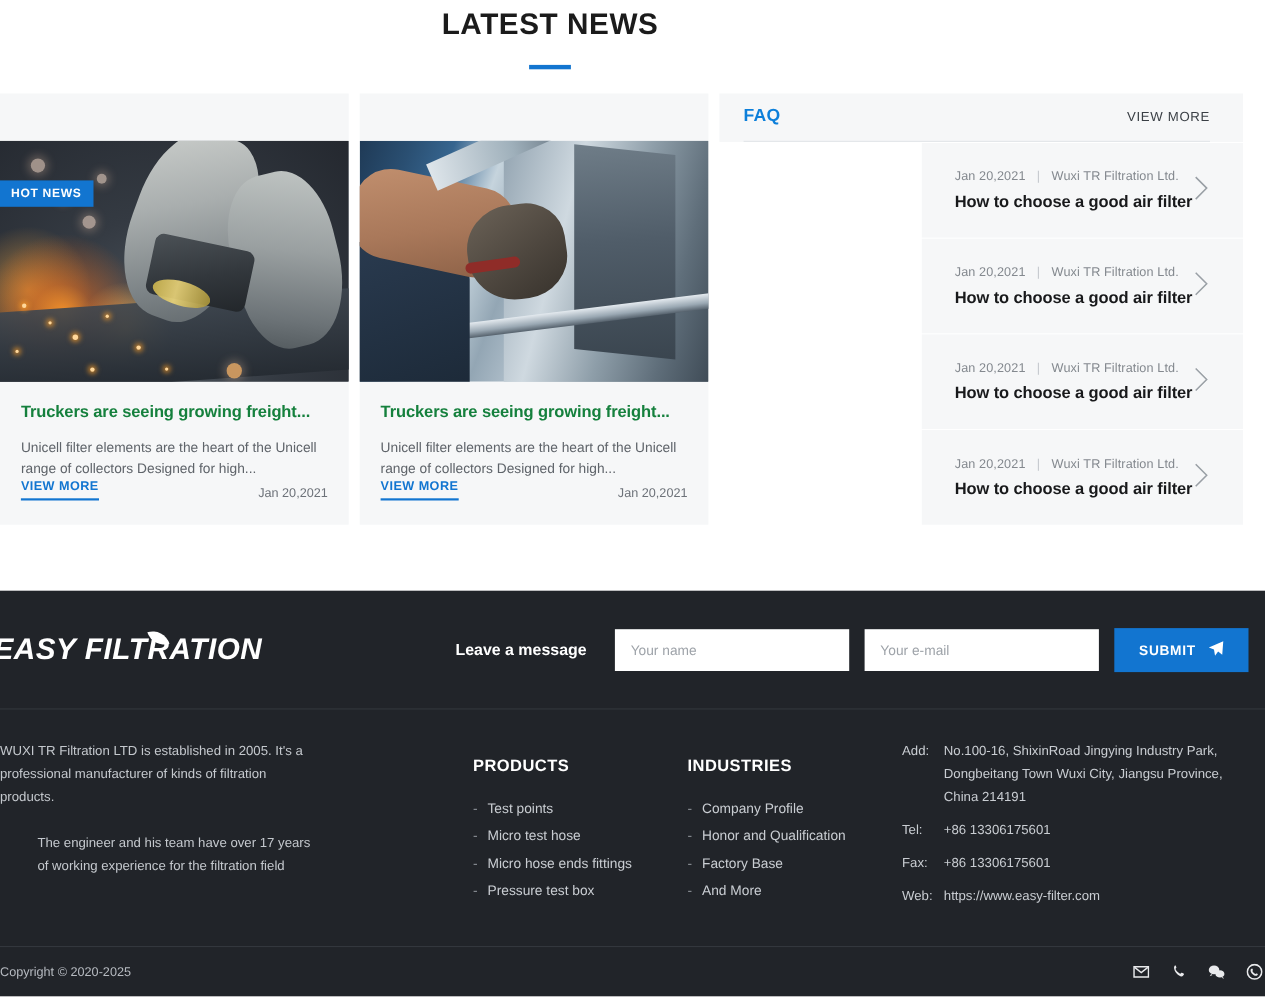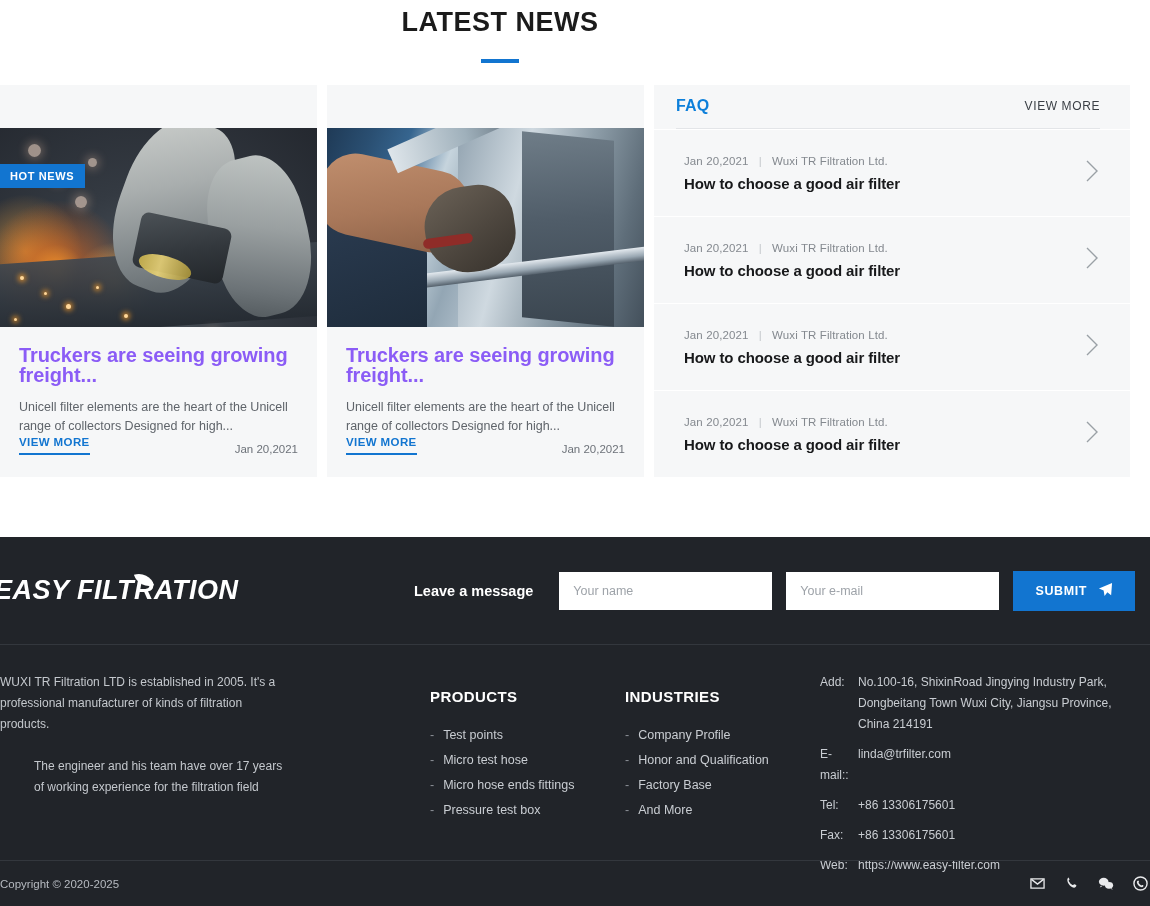--- a/index.html
+++ b/index.html
@@ -131,21 +131,21 @@
   }
 
   .hot-badge {
     position: absolute; left: 0; top: 36px; background: #1275d0;
     color: #fff; font-size: 11px; font-weight: bold; letter-spacing: .6px;
     padding: 6px 11px 6px 10px;
   }
 
   .news-body { padding: 18px 19px 0 19px; flex: 1; display: flex; flex-direction: column; }
   .news-title {
-    font-size: 20px; font-weight: bold; color: #8b5cf6; line-height: 20px;
+    font-size: 15px; font-weight: bold; color: #15803d; line-height: 20px;
     letter-spacing: -0.1px;
   }
   .news-desc {
     margin-top: 13px; font-size: 12.5px; color: #5f646a; line-height: 19px;
   }
   .news-foot {
     margin-top: auto; padding-bottom: 22px;
     display: flex; align-items: flex-end; justify-content: space-between;
   }
   .view-more-link {
@@ -161,21 +161,21 @@
   .faq-head {
     background: #f6f7f8; height: 59px; padding: 0 30px 0 22px;
     display: flex; align-items: center; justify-content: space-between;
   }
   .faq-head-inner {
     width: 100%; display: flex; align-items: center; justify-content: space-between;
     border-bottom: 1px solid #e3e5e8; height: 100%; padding-bottom: 2px;
   }
   .faq-label { font-size: 16px; font-weight: bold; color: #0c7fda; letter-spacing: .2px; }
   .faq-viewmore { font-size: 12px; color: #3a3f45; letter-spacing: .6px; }
-  .faq-list { display: flex; flex-direction: column; }
+  .faq-list { display: flex; flex-direction: column; align-items: flex-end; }
   .faq-item {
     background: #f6f7f8; height: 86px; margin-top: 1px;
     padding: 0 30px 0 30px;
     display: flex; align-items: center; justify-content: space-between;
   }
   .faq-meta { font-size: 11.5px; color: #84898f; letter-spacing: .1px; }
   .faq-meta .sep { color: #c3c7cc; padding: 0 7px; }
   .faq-title {
     margin-top: 8px; font-size: 15px; font-weight: bold; color: #18191b;
     letter-spacing: -0.1px;
@@ -461,24 +461,20 @@
         <div class="link-item">
           <span class="dash">-</span>
           <span>And More</span>
         </div>
       </div>
 
       <div class="col-contact">
         <div class="contact-row">
           <div class="contact-key">Add:</div>
           <div class="contact-val">No.100-16, ShixinRoad Jingying Industry Park, Dongbeitang Town Wuxi City, Jiangsu Province, China 214191</div>
-        </div>
-        <div class="contact-row">
-          <div class="contact-key">E-mail::</div>
-          <div class="contact-val">linda@trfilter.com</div>
         </div>
         <div class="contact-row">
           <div class="contact-key">Tel:</div>
           <div class="contact-val">+86 13306175601</div>
         </div>
         <div class="contact-row">
           <div class="contact-key">Fax:</div>
           <div class="contact-val">+86 13306175601</div>
         </div>
         <div class="contact-row">

